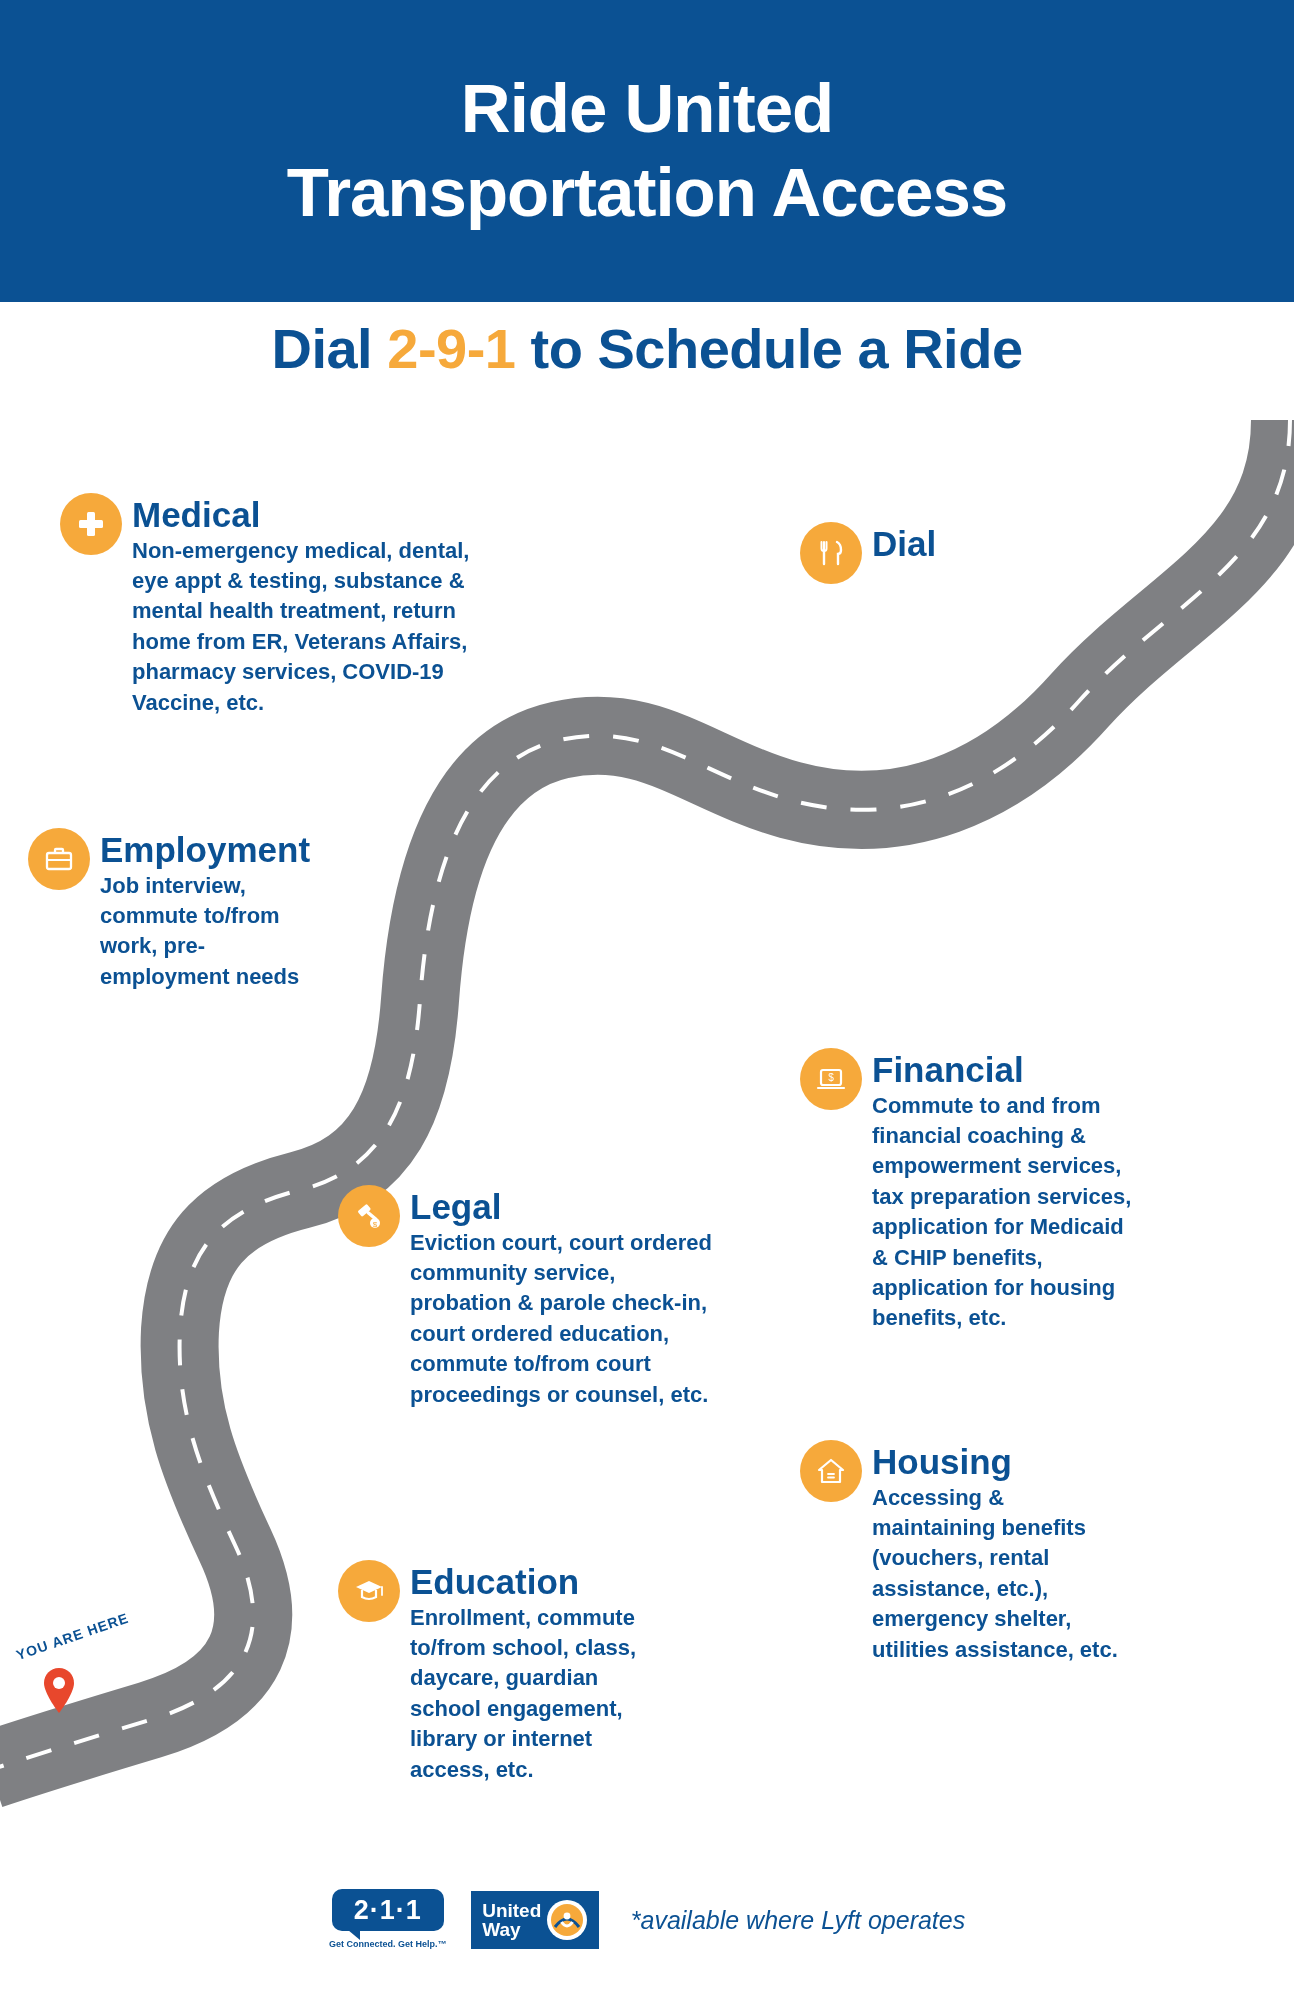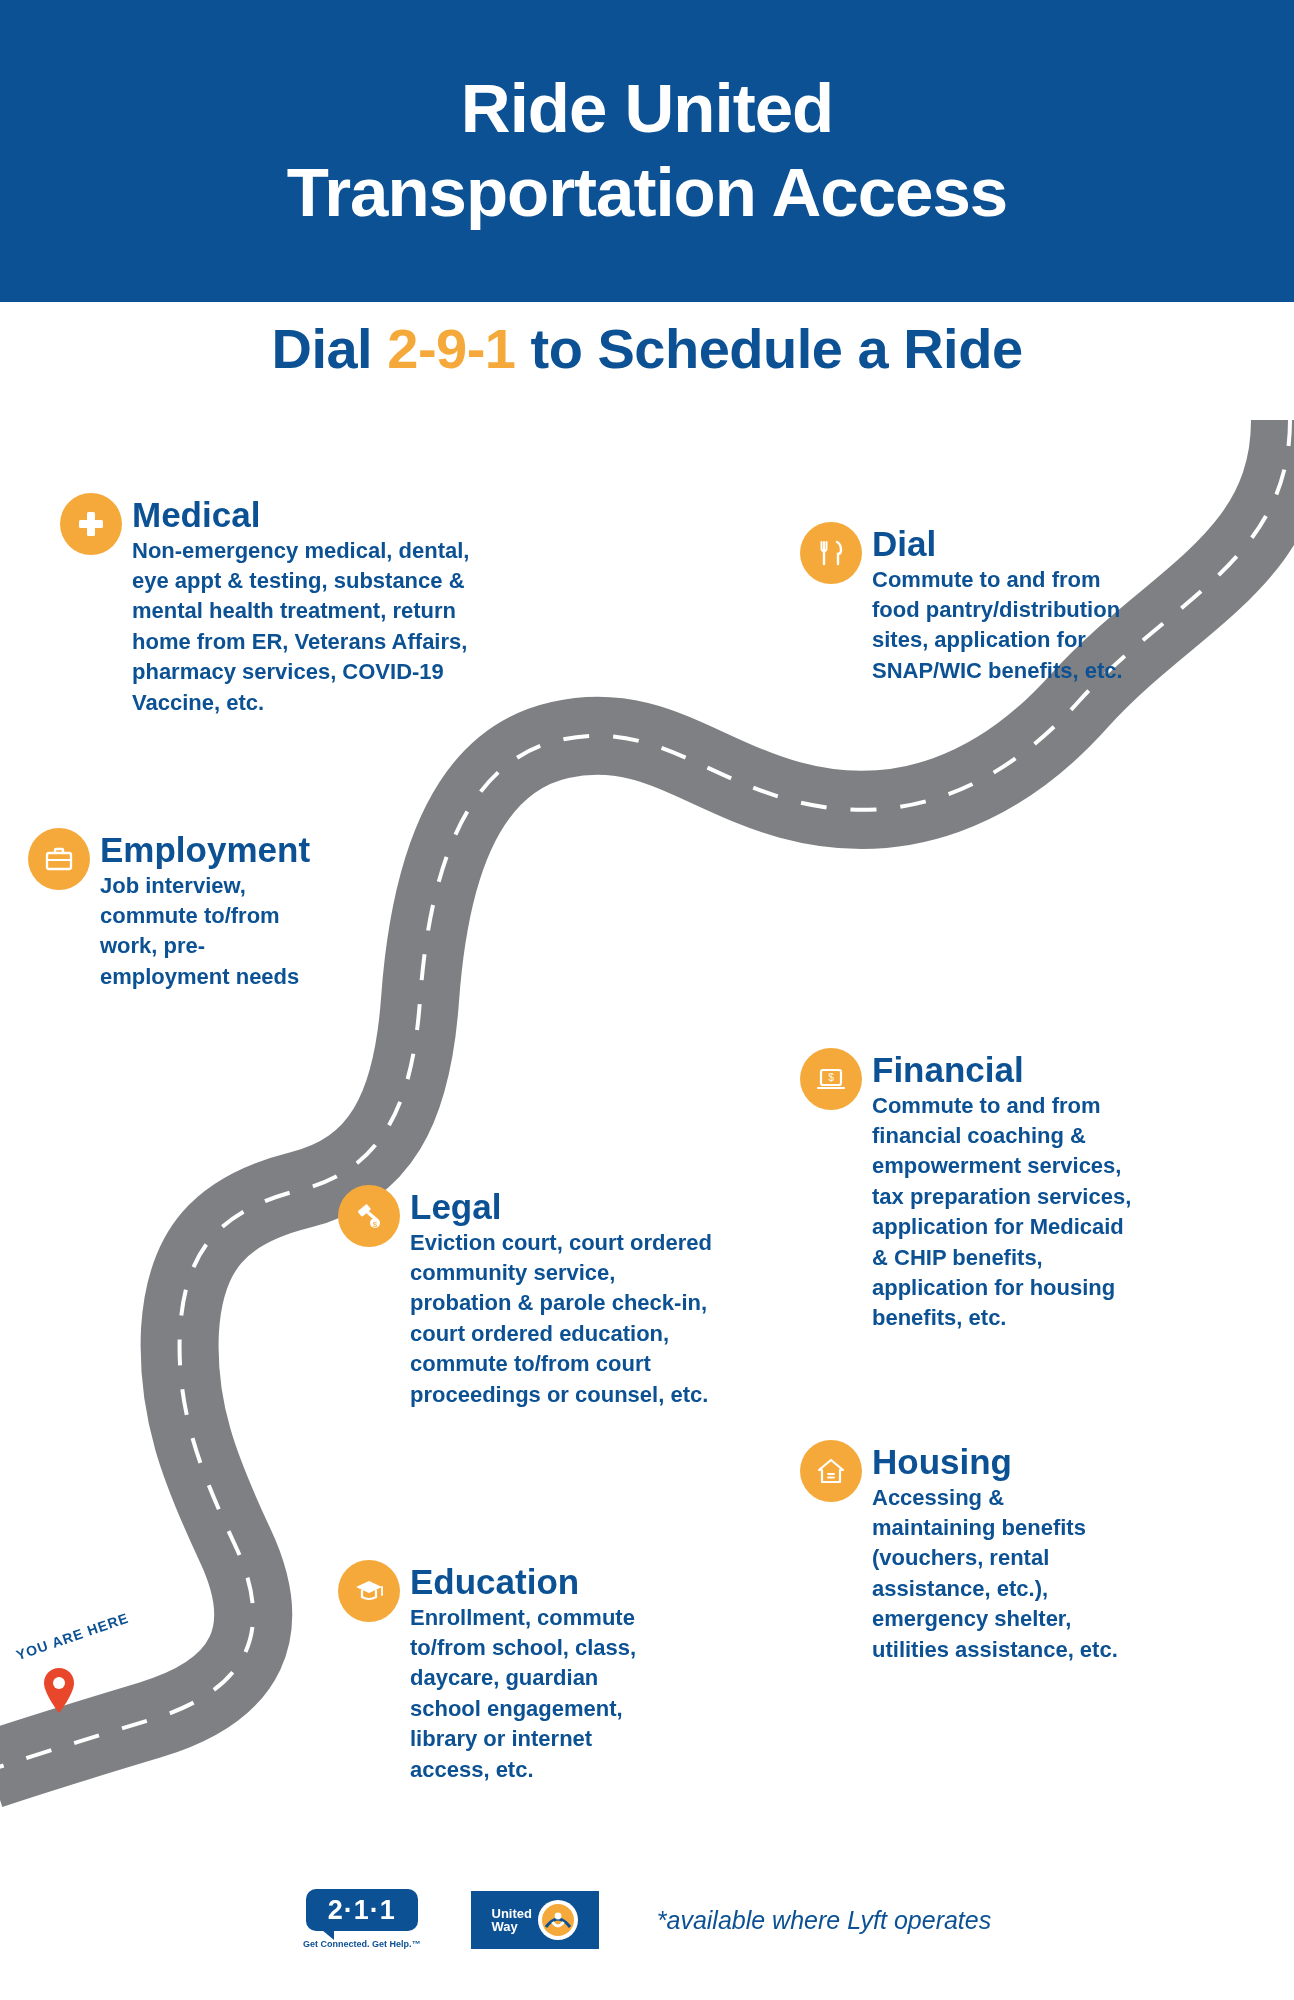--- a/index.html
+++ b/index.html
@@ -141,21 +141,21 @@
   
   .footer {
     position: absolute;
     left: 0;
     top: 1860px;
     width: 1294px;
     height: 120px;
     display: flex;
     align-items: center;
     justify-content: center;
-    gap: 50px;
+    gap: 24px;
   }
   .logo-211 {
     width: 118px;
     height: 62px;
     position: relative;
     display: flex;
     flex-direction: column;
     align-items: center;
   }
   .logo-211 .bubble {
@@ -195,21 +195,21 @@
     background: #0b5193;
     display: flex;
     align-items: center;
     justify-content: center;
     gap: 6px;
     padding: 0 6px;
     box-sizing: border-box;
   }
   .logo-uw .uw-text {
     color: #ffffff;
-    font-size: 13px;
+    font-size: 19px;
     font-weight: bold;
     line-height: 1.0;
     text-align: left;
   }
   .logo-uw .uw-mark {
     width: 40px;
     height: 40px;
     border-radius: 50%;
     background: #ffffff;
     display: flex;
@@ -278,21 +278,20 @@
   <div class="item" id="item-food">
     <div class="icon">
       <svg width="32" height="32" viewBox="0 0 32 32">
         <path d="M9 5 L9 14 M6.5 5 L6.5 11.5 Q6.5 14 9 14 Q11.5 14 11.5 11.5 L11.5 5" stroke="#fff" stroke-width="2" fill="none" stroke-linecap="round"></path>
         <path d="M9 14 L9 27" stroke="#fff" stroke-width="2.4" stroke-linecap="round"></path>
         <path d="M22 5 Q26 7 26 13 Q26 17 23 17 L23 27" stroke="#fff" stroke-width="2.4" fill="none" stroke-linecap="round"></path>
       </svg>
     </div>
     <div class="body">
       <div class="title">Dial</div>
-      <div class="desc">Commute to and from food pantry/distribution sites, application for SNAP/WIC benefits, etc.</div>
     </div>
   </div>
 
   <div class="item" id="item-employment">
     <div class="icon">
       <svg width="32" height="32" viewBox="0 0 32 32">
         <rect x="4" y="10" width="24" height="16" rx="2" fill="none" stroke="#fff" stroke-width="2.3"></rect>
         <path d="M12 10 L12 7 Q12 6 13 6 L19 6 Q20 6 20 7 L20 10" fill="none" stroke="#fff" stroke-width="2.3"></path>
         <path d="M4 17 L28 17" stroke="#fff" stroke-width="2"></path>
       </svg>

